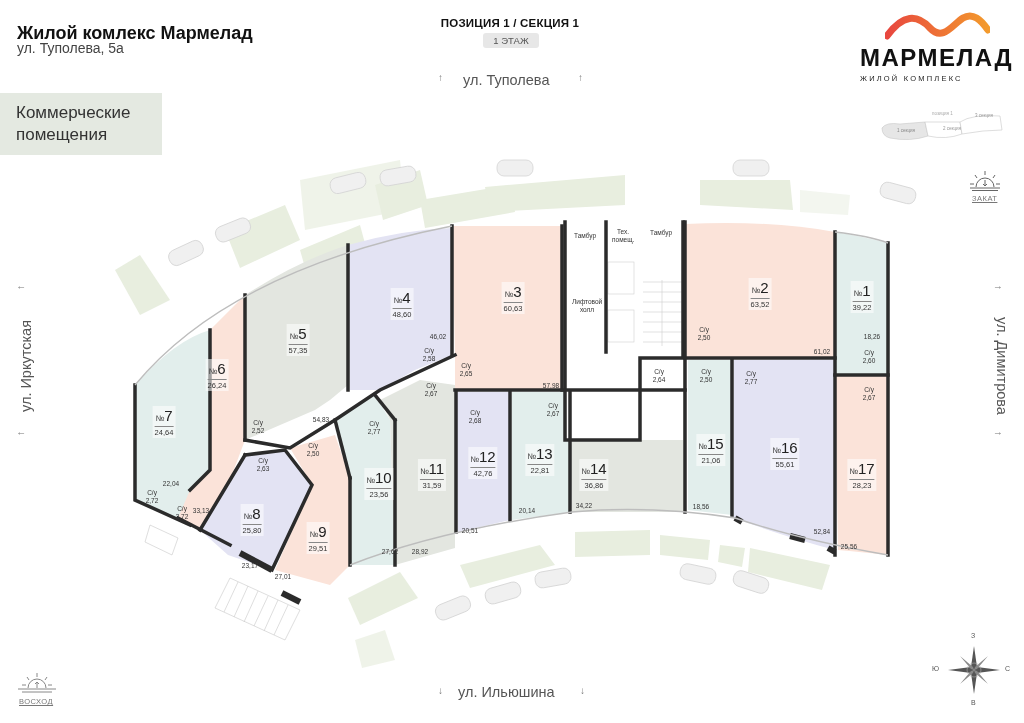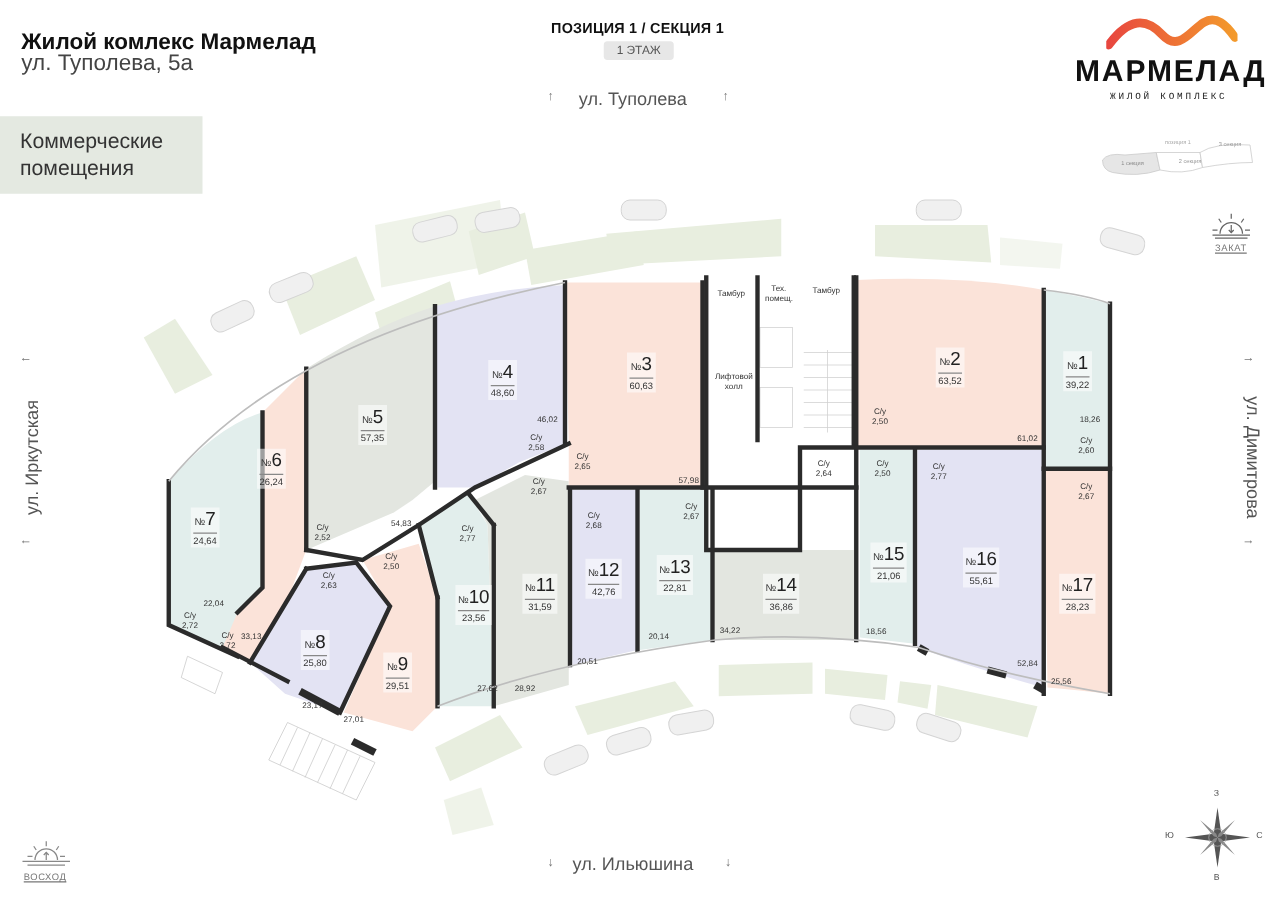--- a/index.html
+++ b/index.html
@@ -1,29 +1,29 @@
 <!DOCTYPE html>
 <html><head>
 <meta charset="utf-8">
 <style>
   html, body { margin:0; padding:0; background:#ffffff; }
   body { width:1024px; height:723px; position:relative; overflow:hidden;
          font-family:"Liberation Sans", "DejaVu Sans", sans-serif; color:#1a1a1a; }
   .abs { position:absolute; }
   .title { left:17px; top:23px; font-size:18px; font-weight:bold; color:#111; }
-  .address { left:17px; top:40px; font-size:18px; color:#444; }
+  .address { left:17px; top:40px; font-size:14px; color:#444; }
   .section-box { left:0; top:93px; width:162px; height:62px; background:#e4e9e1; }
   .section-box span { position:absolute; left:16px; font-size:17px; color:#333; line-height:22px; }
   .pos-title { left:410px; top:17px; width:200px; text-align:center; font-size:11.5px; font-weight:bold; color:#111; letter-spacing:0.2px; }
   .floor-badge { left:483px; top:33px; width:56px; height:15px; background:#e7e7e7; border-radius:3px; font-size:9.5px; color:#555; text-align:center; line-height:15px; }
   .street { font-size:14.5px; color:#555; white-space:nowrap; }
   .street-arrow { font-size:10px; color:#777; }
   .vert { transform-origin:center; }
   .logo-word { left:860px; top:44px; width:150px; text-align:center; font-size:24px; font-weight:bold; letter-spacing:1.5px; color:#111; }
-  .logo-sub { left:860px; top:74px; width:150px; text-align:center; font-size:7.5px; letter-spacing:2.2px; color:#222;font-family:Liberation Mono, monospace; }
+  .logo-sub { left:860px; top:74px; width:150px; text-align:left; font-size:7.5px; letter-spacing:2.2px; color:#222; }
   .sun-label { font-size:7.5px; color:#777; letter-spacing:0.5px;text-decoration:underline; }
   .compass-l { font-size:7px; color:#555; }
   .plan { left:0; top:0; width:1024px; height:723px; }
   .unit-label { position:absolute; background:rgba(255,255,255,0.55); text-align:center; padding:1px 2px; transform:translate(-50%,-50%); }
   .unit-label .no { font-size:8px; color:#333; }
   .unit-label .num { font-size:15px; color:#222; }
   .unit-label .area { display:block; border-top:1px solid #888; font-size:7.5px; color:#333; margin-top:1px; padding-top:1px; }
   .small { position:absolute; font-size:6.5px; color:#333; text-align:center; line-height:8px; transform:translate(-50%,-50%); white-space:nowrap; }
   .dim { position:absolute; font-size:6.5px; color:#333; transform:translate(-50%,-50%); white-space:nowrap; }
 </style>
@@ -285,21 +285,21 @@
 <div class="unit-label" style="left:402px;top:304px"><span class="no">№</span><span class="num">4</span><span class="area">48,60</span></div>
 <div class="unit-label" style="left:298px;top:340px"><span class="no">№</span><span class="num">5</span><span class="area">57,35</span></div>
 <div class="unit-label" style="left:217px;top:375px"><span class="no">№</span><span class="num">6</span><span class="area">26,24</span></div>
 <div class="unit-label" style="left:164px;top:422px"><span class="no">№</span><span class="num">7</span><span class="area">24,64</span></div>
 <div class="unit-label" style="left:252px;top:520px"><span class="no">№</span><span class="num">8</span><span class="area">25,80</span></div>
 <div class="unit-label" style="left:318px;top:538px"><span class="no">№</span><span class="num">9</span><span class="area">29,51</span></div>
 <div class="unit-label" style="left:379px;top:484px"><span class="no">№</span><span class="num">10</span><span class="area">23,56</span></div>
 <div class="unit-label" style="left:432px;top:475px"><span class="no">№</span><span class="num">11</span><span class="area">31,59</span></div>
 <div class="unit-label" style="left:483px;top:463px"><span class="no">№</span><span class="num">12</span><span class="area">42,76</span></div>
 <div class="unit-label" style="left:540px;top:460px"><span class="no">№</span><span class="num">13</span><span class="area">22,81</span></div>
-<div class="unit-label" style="left:625px;top:475px"><span class="no">№</span><span class="num">14</span><span class="area">36,86</span></div>
+<div class="unit-label" style="left:594px;top:475px"><span class="no">№</span><span class="num">14</span><span class="area">36,86</span></div>
 <div class="unit-label" style="left:711px;top:450px"><span class="no">№</span><span class="num">15</span><span class="area">21,06</span></div>
 <div class="unit-label" style="left:785px;top:454px"><span class="no">№</span><span class="num">16</span><span class="area">55,61</span></div>
 <div class="unit-label" style="left:862px;top:475px"><span class="no">№</span><span class="num">17</span><span class="area">28,23</span></div>
 
 <div class="small" style="left:152px;top:497px"><span>С/у</span><br><span>2,72</span></div>
 <div class="small" style="left:182px;top:513px"><span>С/у</span><br><span>2,72</span></div>
 <div class="small" style="left:258px;top:427px"><span>С/у</span><br><span>2,52</span></div>
 <div class="small" style="left:263px;top:465px"><span>С/у</span><br><span>2,63</span></div>
 <div class="small" style="left:313px;top:450px"><span>С/у</span><br><span>2,50</span></div>
 <div class="small" style="left:374px;top:428px"><span>С/у</span><br><span>2,77</span></div>

